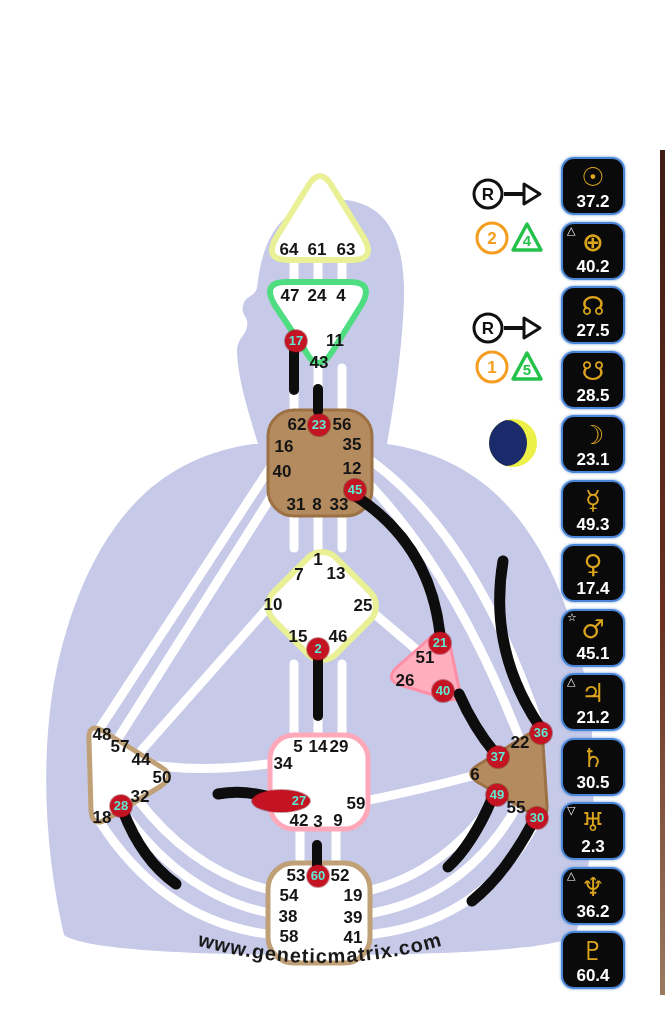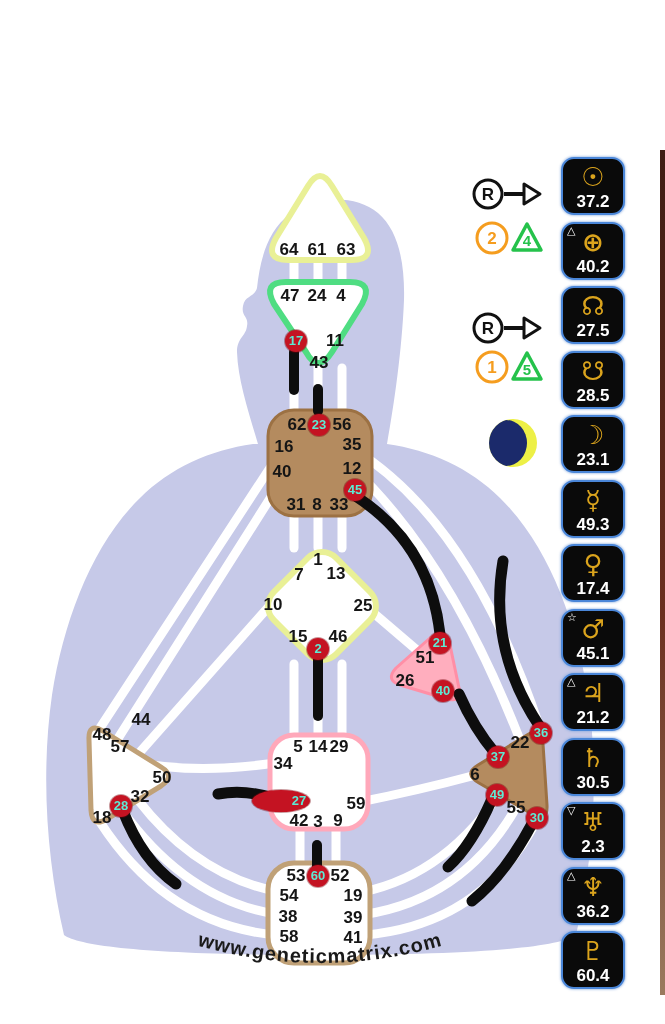--- a/index.html
+++ b/index.html
@@ -166,21 +166,21 @@
       <span class="gate" style="left: 363px; top: 605px;">25</span>
       <span class="gate" style="left: 298px; top: 636px;">15</span>
       <span class="gate" style="left: 338px; top: 636px;">46</span>
       <span class="gate activated" style="left: 318px; top: 649px;">2</span>
       <span class="gate activated" style="left: 440px; top: 643px;">21</span>
       <span class="gate" style="left: 425px; top: 657px;">51</span>
       <span class="gate" style="left: 405px; top: 680px;">26</span>
       <span class="gate activated" style="left: 443px; top: 691px;">40</span>
       <span class="gate" style="left: 102px; top: 734px;">48</span>
       <span class="gate" style="left: 120px; top: 746px;">57</span>
-      <span class="gate" style="left: 141px; top: 719px;">44</span>
+      <span class="gate" style="left: 141px; top: 759px;">44</span>
       <span class="gate" style="left: 162px; top: 777px;">50</span>
       <span class="gate" style="left: 140px; top: 796px;">32</span>
       <span class="gate activated" style="left: 121px; top: 806px;">28</span>
       <span class="gate" style="left: 102px; top: 817px;">18</span>
       <span class="gate" style="left: 298px; top: 746px;">5</span>
       <span class="gate" style="left: 318px; top: 746px;">14</span>
       <span class="gate" style="left: 339px; top: 746px;">29</span>
       <span class="gate" style="left: 283px; top: 763px;">34</span>
       <span class="gate activated" style="left: 281px; top: 801px; padding-left: 36px;">27</span>
       <span class="gate" style="left: 356px; top: 803px;">59</span>

